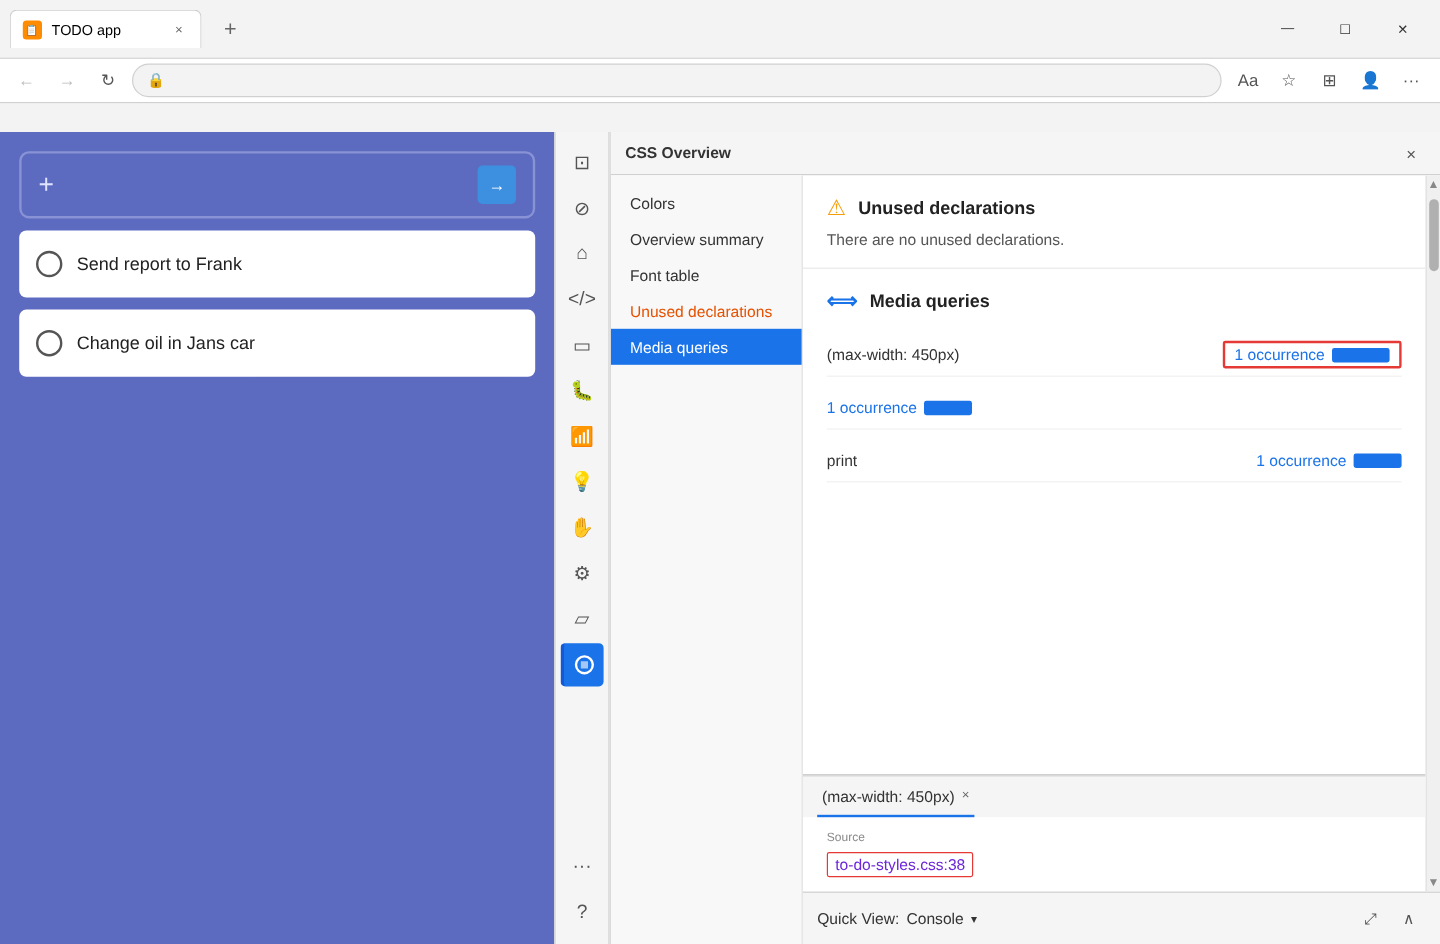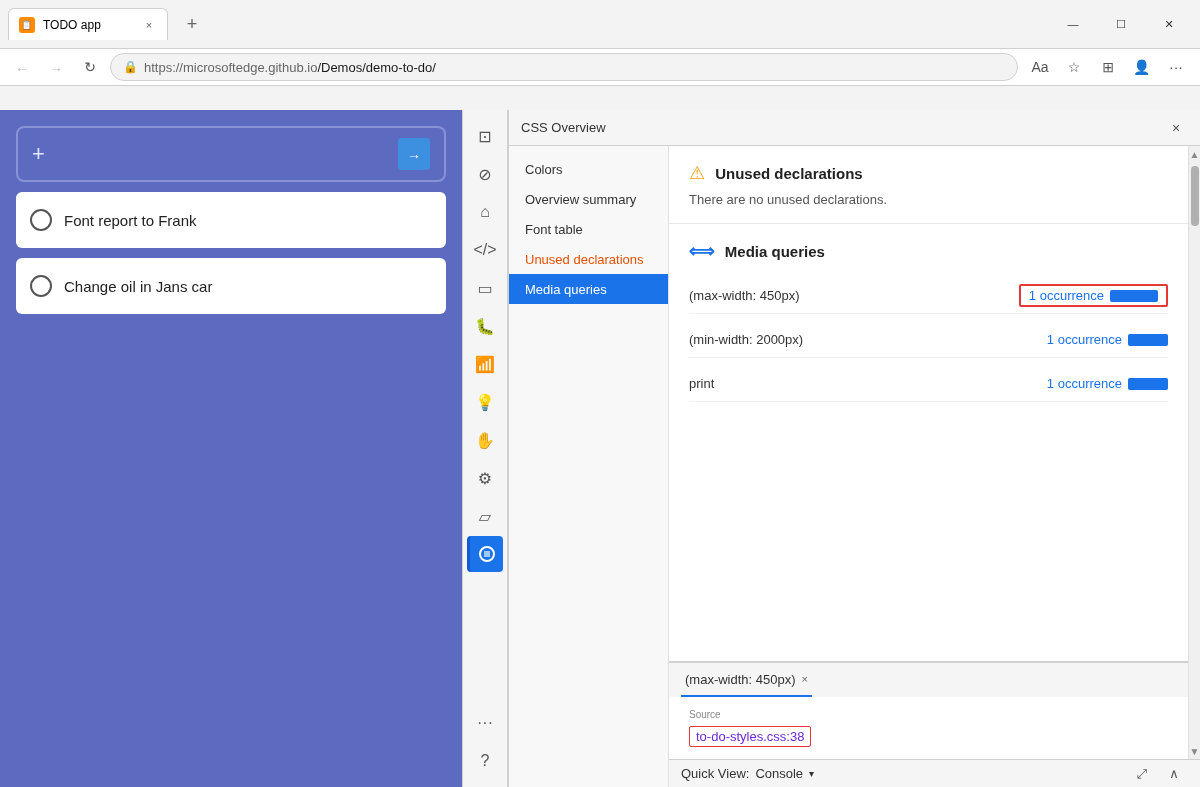--- a/index.html
+++ b/index.html
@@ -40,21 +40,21 @@
 
     
     .devtools-sidebar { width: 46px; background: #f5f5f5; border-left: 1px solid #d0d0d0; border-right: 1px solid #d0d0d0; display: flex; flex-direction: column; align-items: center; padding: 8px 0; gap: 2px; }
     .sidebar-icon { width: 36px; height: 36px; display: flex; align-items: center; justify-content: center; border-radius: 4px; cursor: pointer; color: #555; font-size: 16px; position: relative; }
     .sidebar-icon.active { background: #e8f0fe; color: #1a73e8; }
     .sidebar-icon.highlighted { background: #1a73e8; color: white; border-left: 3px solid #1558d6; }
 
     
     .css-overview-panel { flex: 1; background: #fff; display: flex; flex-direction: column; border-left: 1px solid #d0d0d0; }
     .panel-header { background: #f5f5f5; height: 36px; display: flex; align-items: center; padding: 0 12px; border-bottom: 1px solid #d0d0d0; gap: 8px; }
-    .panel-title { font-size: 13px; color: #333; font-weight: 400; }
+    .panel-title { font-size: 13px; color: #333; font-weight: 700; }
     .panel-close { margin-left: auto; width: 24px; height: 24px; display: flex; align-items: center; justify-content: center; border-radius: 3px; cursor: pointer; color: #555; font-size: 14px; }
 
     .panel-body { display: flex; flex: 1; overflow: hidden; }
 
     
     .css-nav { width: 160px; background: #f8f8f8; border-right: 1px solid #e0e0e0; padding: 8px 0; }
     .css-nav-item { height: 30px; display: flex; align-items: center; padding: 0 16px; cursor: pointer; font-size: 13px; color: #333; }
     .css-nav-item.active { background: #1a73e8; color: white; }
     .css-nav-item.warning { color: #e65100; }
 
@@ -85,21 +85,21 @@
     .source-label { font-size: 10px; color: #888; margin-bottom: 6px; }
     .source-link { color: #6d28d9; text-decoration: none; font-size: 13px; border: 1px solid #e53935; padding: 2px 6px; border-radius: 2px; display: inline-block; }
 
     
     .right-scroll { width: 12px; background: #f0f0f0; border-left: 1px solid #e0e0e0; display: flex; flex-direction: column; align-items: center; }
     .scroll-up { height: 16px; display: flex; align-items: center; justify-content: center; color: #888; font-size: 10px; cursor: pointer; }
     .scroll-thumb { width: 8px; height: 60px; background: #b0b0b0; border-radius: 4px; margin: 4px 0; }
     .scroll-down { height: 16px; display: flex; align-items: center; justify-content: center; color: #888; font-size: 10px; cursor: pointer; margin-top: auto; }
 
     
-    .quick-view-bar { height: 28px; background: #f5f5f5; border-top: 1px solid #d0d0d0; display: flex; align-items: center; padding: 0 12px; gap: 6px; font-size: 13px; color: #333; }
+    .quick-view-bar { height: 44px; background: #f5f5f5; border-top: 1px solid #d0d0d0; display: flex; align-items: center; padding: 0 12px; gap: 6px; font-size: 13px; color: #333; }
     .quick-view-arrow { font-size: 10px; }
     .qv-right { margin-left: auto; display: flex; gap: 4px; }
     .qv-btn { width: 28px; height: 28px; display: flex; align-items: center; justify-content: center; border-radius: 3px; cursor: pointer; color: #555; }
   </style>
 </head>
 <body>
 
 <div class="browser-chrome">
   <div class="title-bar">
     <div class="tab">
@@ -114,44 +114,41 @@
       <div class="win-btn close">✕</div>
     </div>
   </div>
 
   <div class="address-bar">
     <div class="nav-btn disabled">←</div>
     <div class="nav-btn disabled">→</div>
     <div class="nav-btn">↻</div>
     <div class="address-field">
       <span class="address-lock">🔒</span>
-      <span class="address-text">
-        <span style="color:#666">https://microsoftedge.github.io</span><span class="highlight">/Demos/demo-to-do/</span>
-      </span>
     </div>
     <div class="toolbar-actions">
       <div class="toolbar-btn" title="Reader mode">Aa</div>
       <div class="toolbar-btn">☆</div>
       <div class="toolbar-btn">⊞</div>
       <div class="toolbar-btn">👤</div>
       <div class="toolbar-btn">···</div>
     </div>
   </div>
 </div>
 
 <div class="main-area">
 
   <div class="todo-panel">
     <div class="todo-add-bar">
       <span class="todo-add-icon">+</span>
       <div class="todo-arrow-btn">→</div>
     </div>
     <div class="todo-item">
       <div class="todo-circle"></div>
-      <span class="todo-text">Font report to Frank</span>
+      <span class="todo-text">Send report to Frank</span>
     </div>
     <div class="todo-item">
       <div class="todo-circle"></div>
       <span class="todo-text">Change oil in Jans car</span>
     </div>
   </div>
 
   <div class="devtools-sidebar">
     <div class="sidebar-icon" title="Inspect">⊡</div>
     <div class="sidebar-icon" title="Select">⊘</div>
@@ -211,21 +208,20 @@
 
               <div class="mq-row" style="margin-bottom: 2px;">
                 <span class="mq-name">(max-width: 450px)</span>
                 <span style="border: 2px solid #e53935; padding: 2px 8px; border-radius: 2px; display:inline-flex; align-items:center; gap:6px;">
                   <a class="mq-occurrence" href="#">1 occurrence</a>
                   <span style="display:inline-block; width:48px; height:12px; background:#1a73e8; border-radius:2px;"></span>
                 </span>
               </div>
 
               <div class="mq-row" style="margin-bottom: 2px; margin-top: 8px;">
-                <span class="mq-name">(min-width: 2000px)</span>
                 <span style="display:inline-flex; align-items:center; gap:6px;">
                   <a class="mq-occurrence" href="#">1 occurrence</a>
                   <span style="display:inline-block; width:40px; height:12px; background:#1a73e8; border-radius:2px;"></span>
                 </span>
               </div>
 
               <div class="mq-row" style="margin-top: 8px;">
                 <span class="mq-name">print</span>
                 <span style="display:inline-flex; align-items:center; gap:6px;">
                   <a class="mq-occurrence" href="#">1 occurrence</a>

